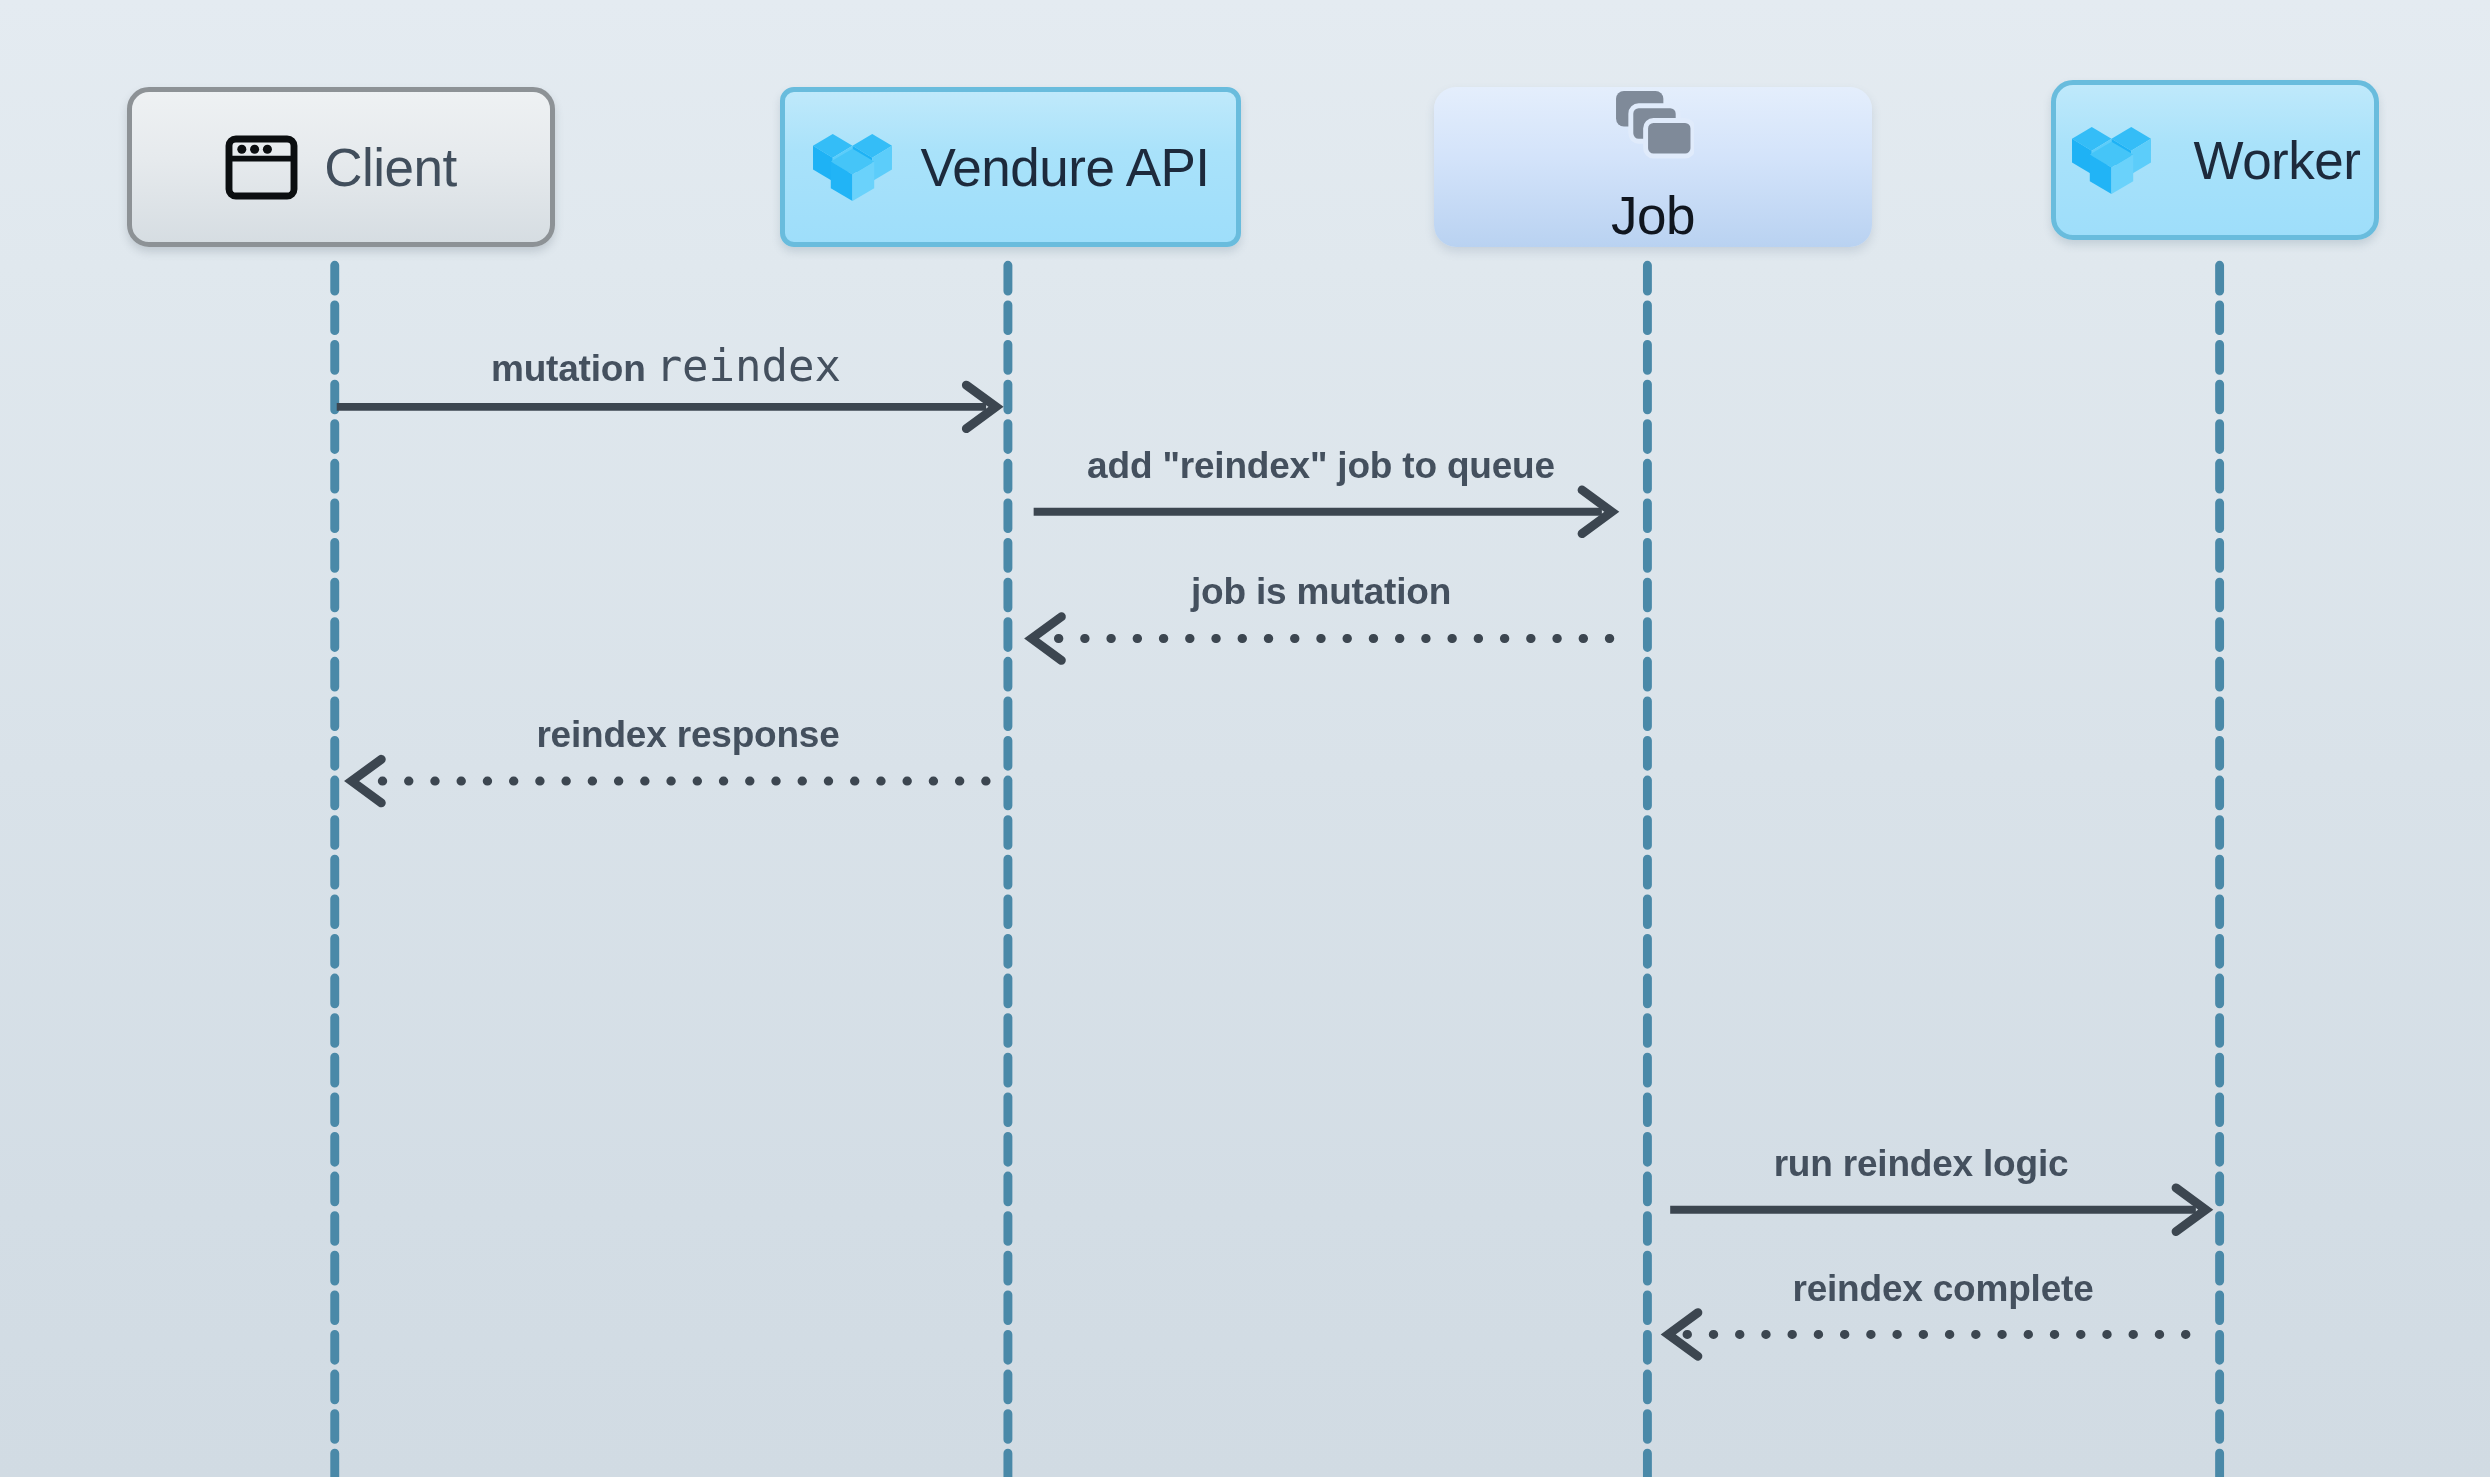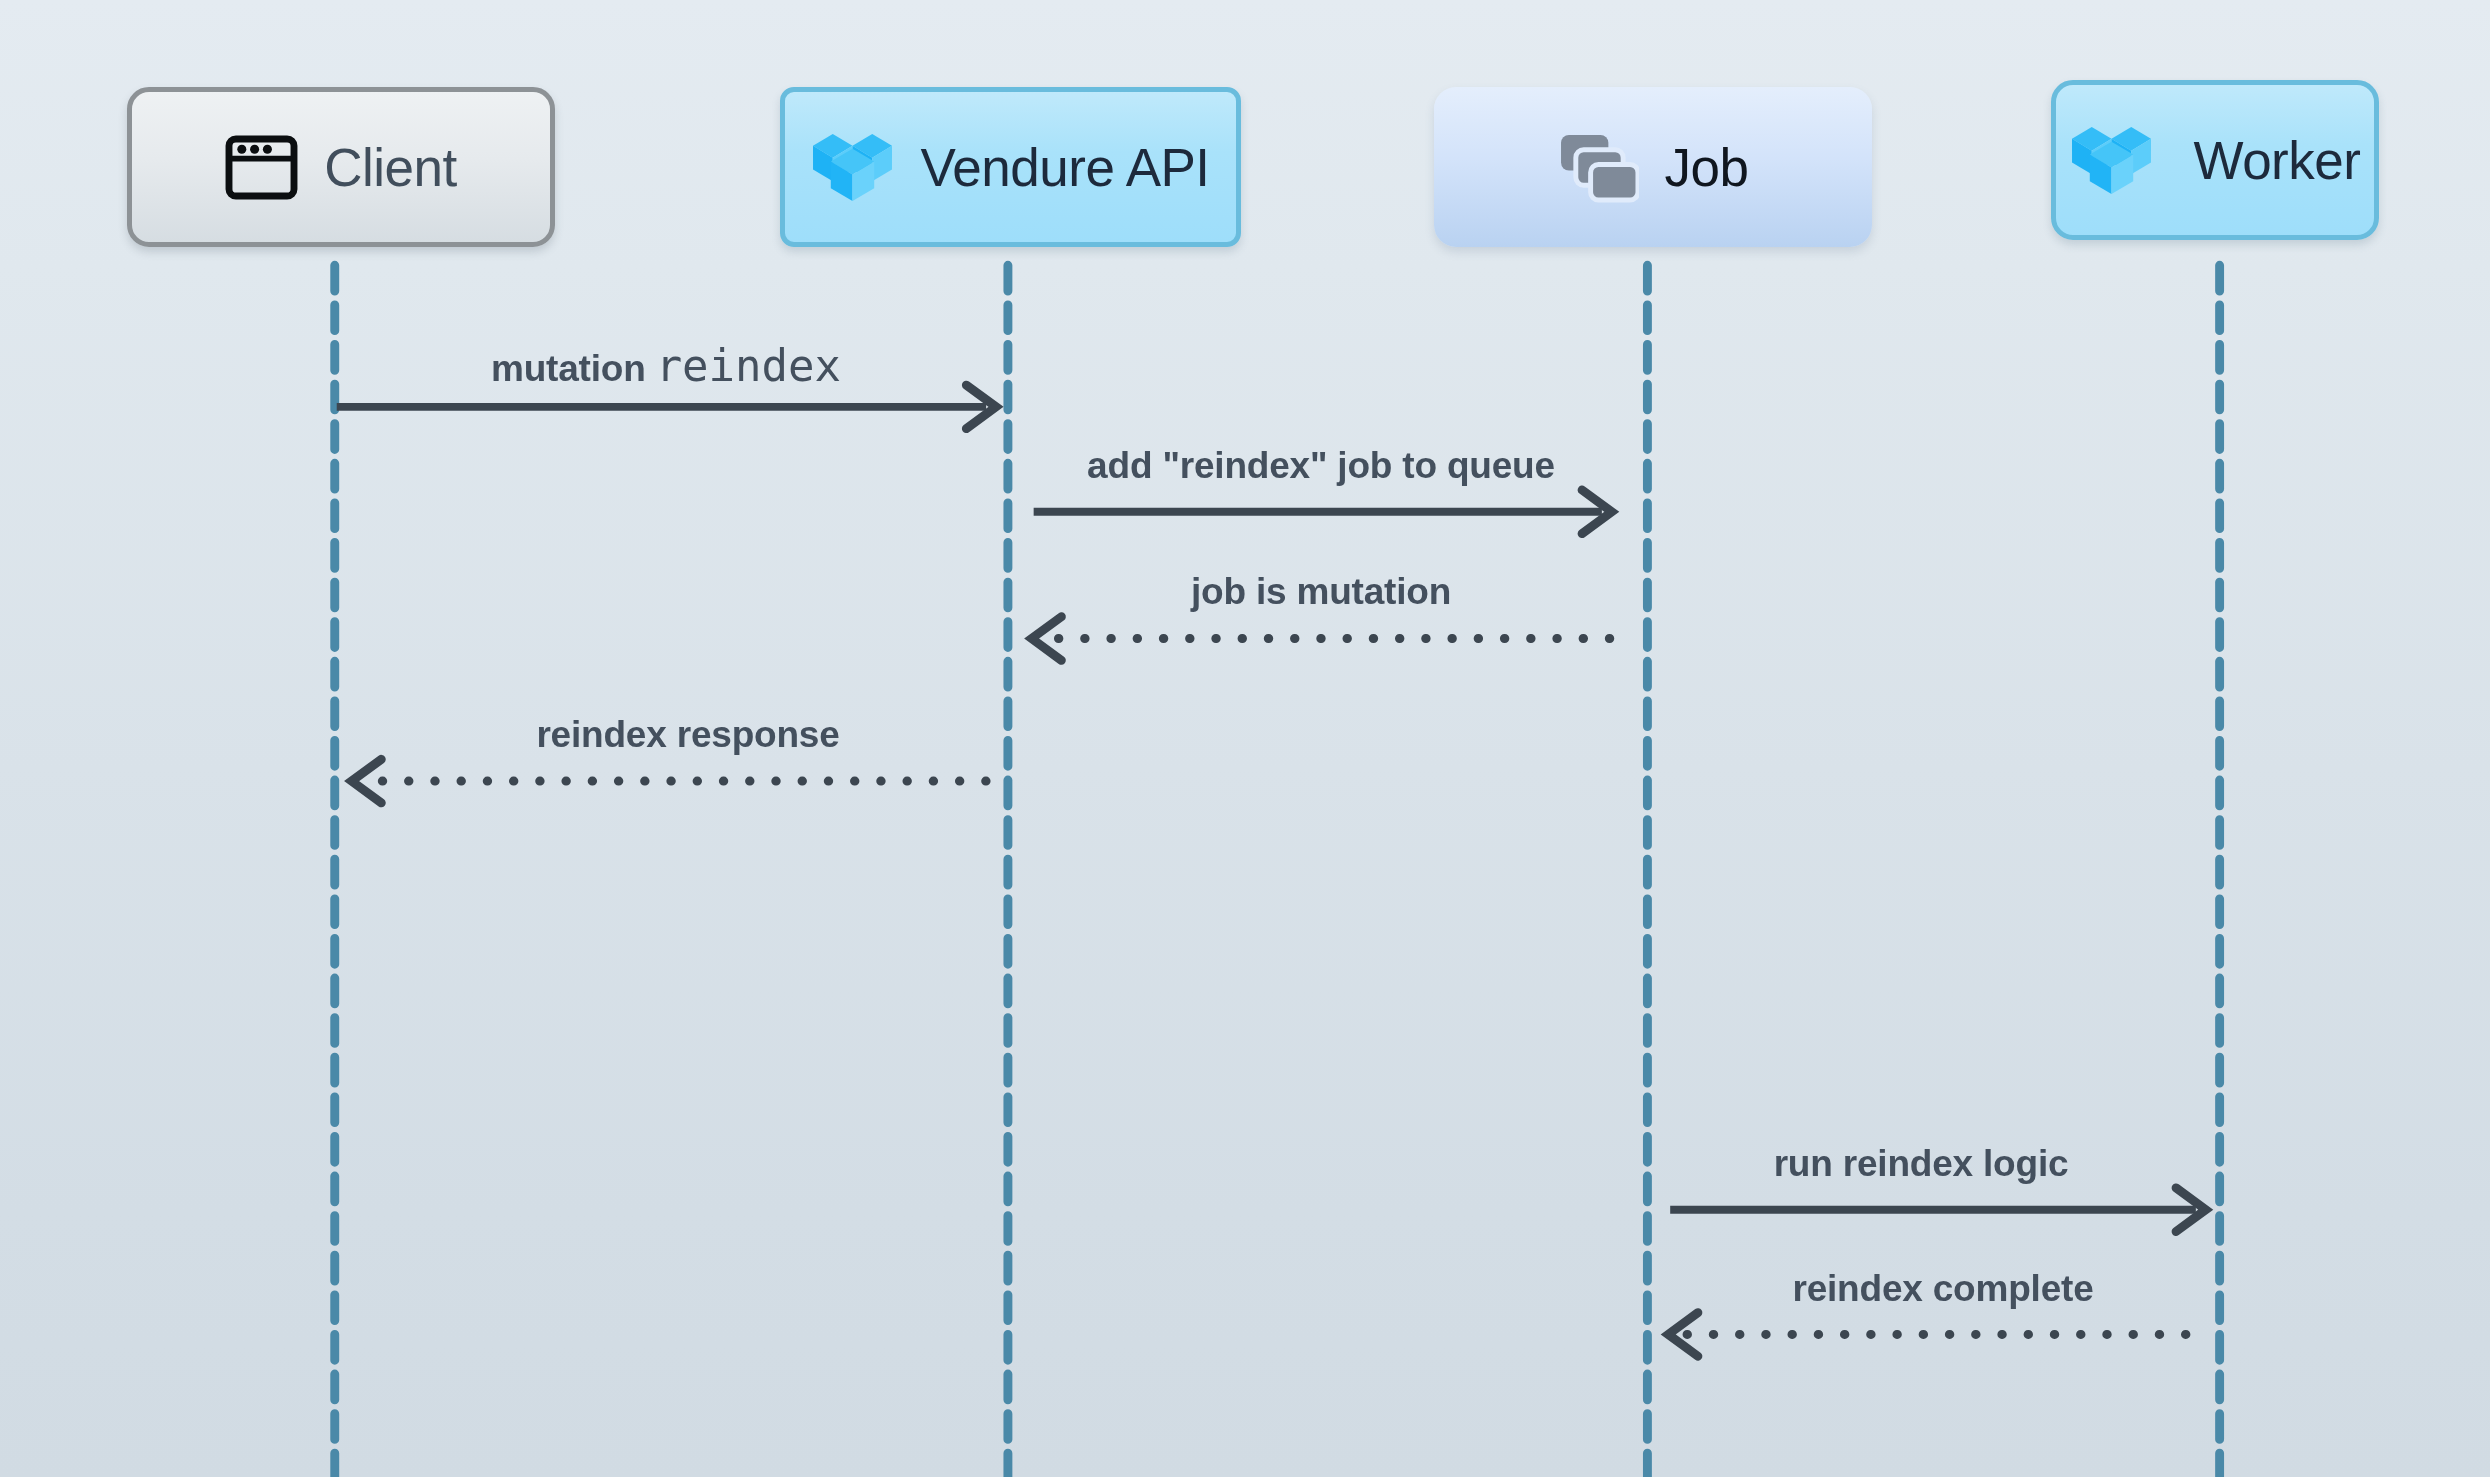--- a/index.html
+++ b/index.html
@@ -143,21 +143,21 @@
           <polygon points="22,28 42,16 42,40 22,52" fill="#5ccdfa"></polygon>
           <polygon points="42,16 62,4 82,16 62,28" fill="#34bdf7"></polygon>
           <polygon points="42,16 62,28 62,52 42,40" fill="#1eb2f5"></polygon>
           <polygon points="62,28 82,16 82,40 62,52" fill="#5ccdfa"></polygon>
           <polygon points="20,32 42,19 64,32 42,45" fill="#45c5f8"></polygon>
           <polygon points="20,32 42,45 42,72 20,59" fill="#21b4f6"></polygon>
           <polygon points="42,45 64,32 64,59 42,72" fill="#6ad2fb"></polygon>
         </svg>
         <span class="p-label">Vendure API</span>
       </div>
-      <div class="participant theme-job" style="left: 1434px; top: 87px; width: 438px; height: 160px;">
+      <div class="participant theme-job" style="left: 1434px; top: 87px; width: 438px; height: 160px; flex-direction: column;">
         <svg class="p-icon" width="81" height="71" viewBox="0 0 82 72">
           <rect x="3" y="3" width="48" height="36" rx="8" ry="8" fill="#7f8a99"></rect>
           <rect x="18" y="18" width="48" height="36" rx="8" ry="8" fill="#7f8a99" stroke="#e0ebfb" stroke-width="5"></rect>
           <rect x="33" y="33" width="48" height="36" rx="8" ry="8" fill="#7f8a99" stroke="#e0ebfb" stroke-width="5"></rect>
         </svg>
         <span class="p-label">Job</span>
       </div>
       <div class="participant theme-vendure" style="left: 2051px; top: 80px; width: 328px; height: 160px; gap: 41px;">
         <svg class="p-icon" width="83" height="75" viewBox="0 0 84 76">
           <polygon points="2,16 22,4 42,16 22,28" fill="#34bdf7"></polygon>

